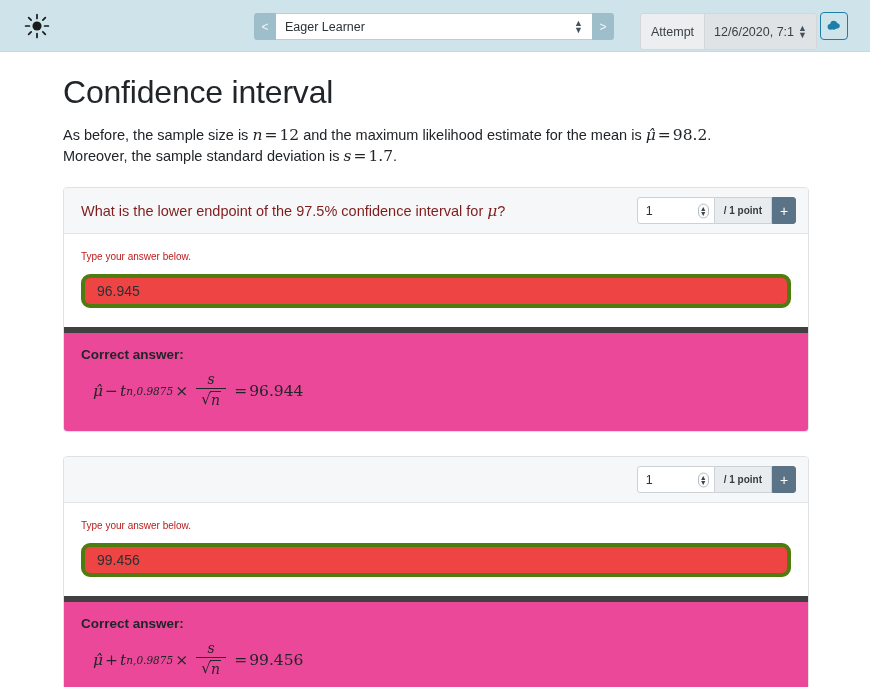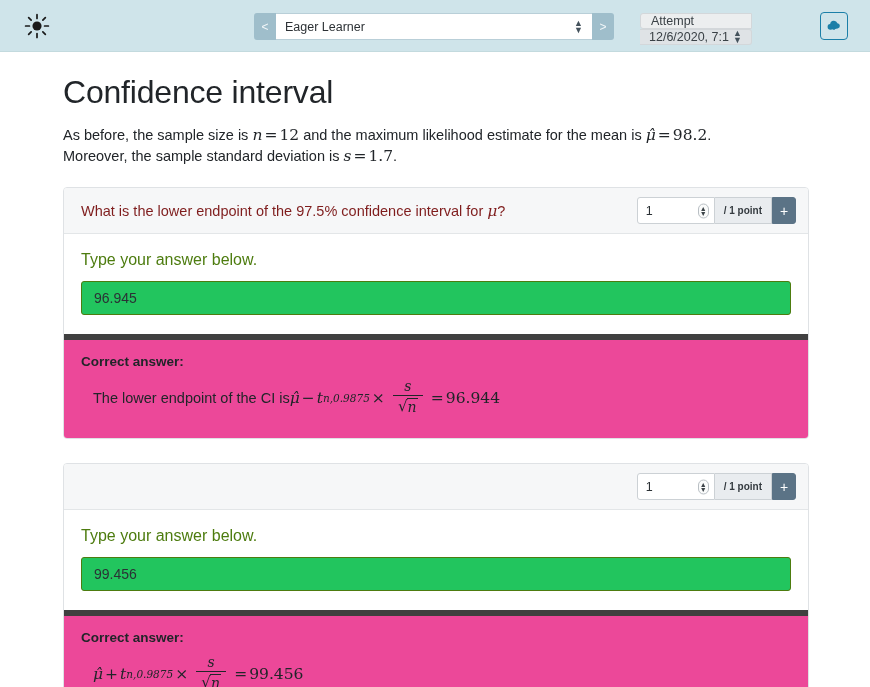--- a/index.html
+++ b/index.html
@@ -57,21 +57,21 @@
   }
   .select-arrows {
     position: absolute; right: 9px; top: 50%; transform: translateY(-50%);
     font-size: 9px; line-height: 7px; color: #44525c; text-align: center;
   }
 
   .attempt-group {
     position: absolute;
     left: 640px;
     top: 13px;
-    display: flex; align-items: stretch; height: 22px; flex-direction: column;
+    display: flex; align-items: stretch; height: 37px;
   }
   .attempt-label {
     background: #eceeef;
     border: 1px solid #d3d7da;
     border-radius: 3px 0 0 3px;
     padding: 0 10px;
     display: flex; align-items: center;
     font-size: 12.5px; color: #3a4146;
   }
   .attempt-select {
@@ -181,25 +181,25 @@
     color: #ffffff;
     border: 1px solid #5b7386;
     border-radius: 0 3px 3px 0;
     width: 24px;
     display: flex; align-items: center; justify-content: center;
     font-size: 14px;
     cursor: pointer;
   }
 
   .q-body { padding: 17px 17px 19px 17px; background: #ffffff; }
-  .prompt { font-size: 16px; color: #4d7c0f; margin-bottom: 12px; }
+  .prompt { font-size: 10px; color: #b91c1c; margin-bottom: 12px; }
   .answer-box {
-    background: #22c55e;
-    border: 1px solid #4d7c0f;
-    border-radius: 3px;
+    background: #ef4444;
+    border: 4px solid #4d7c0f;
+    border-radius: 9px;
     height: 34px;
     display: flex; align-items: center;
     padding-left: 12px;
     font-size: 14px;
     color: #2b3135;
   }
 
   .q-footer {
     background: #ec4899;
     border-top: 6px solid #404040;
@@ -285,21 +285,20 @@
     </div>
 
     <div class="q-body">
       <div class="prompt">Type your answer below.</div>
       <div class="answer-box">96.945</div>
     </div>
 
     <div class="q-footer">
       <div class="correct-label">Correct answer:</div>
       <div class="correct-body">
-        <span>The lower endpoint of the CI is </span>
           <span class="m">μ̂</span>
           <span class="op">−</span>
           <span class="m">t</span>
           <span class="subi">n,0.9875</span>
           <span class="op">×</span>
         <span class="frac">
           <span class="num">s</span>
           <span class="bar"></span>
           <span class="den">
               <span class="sqrt-sym">√</span>

